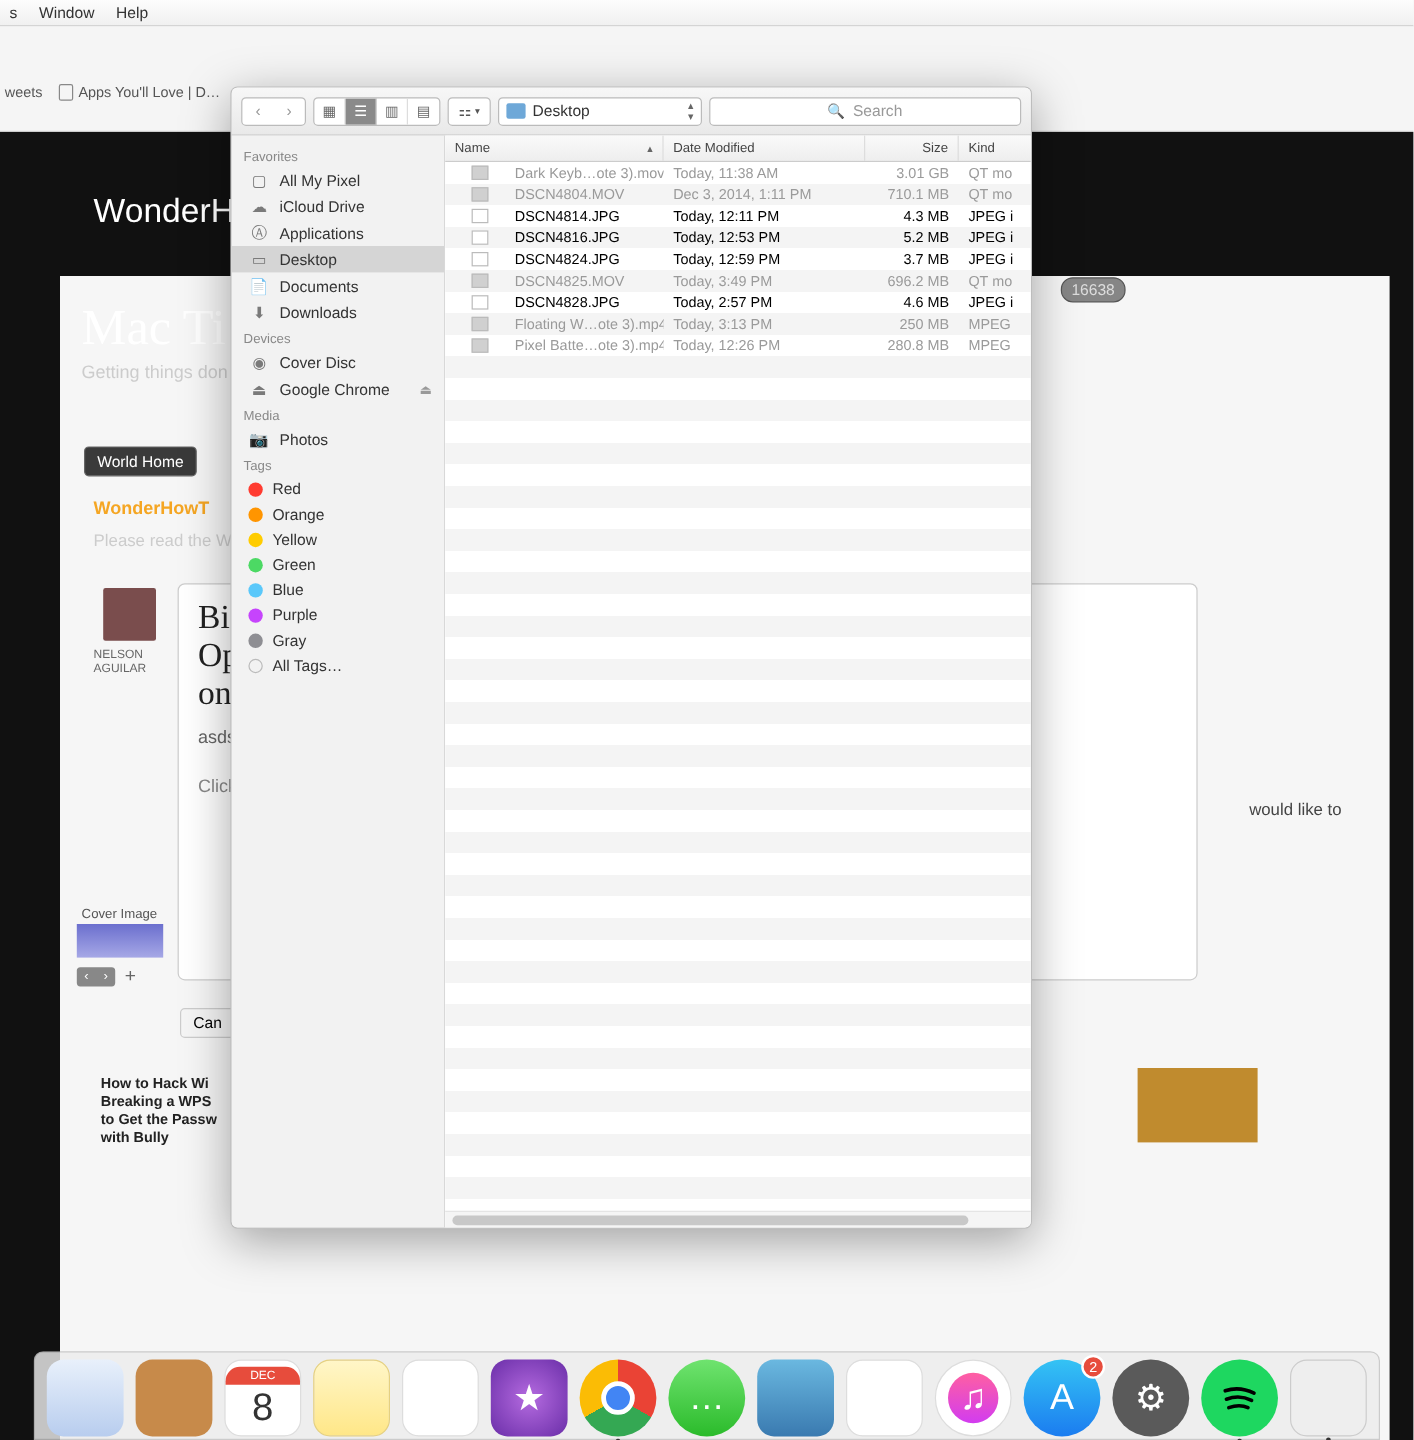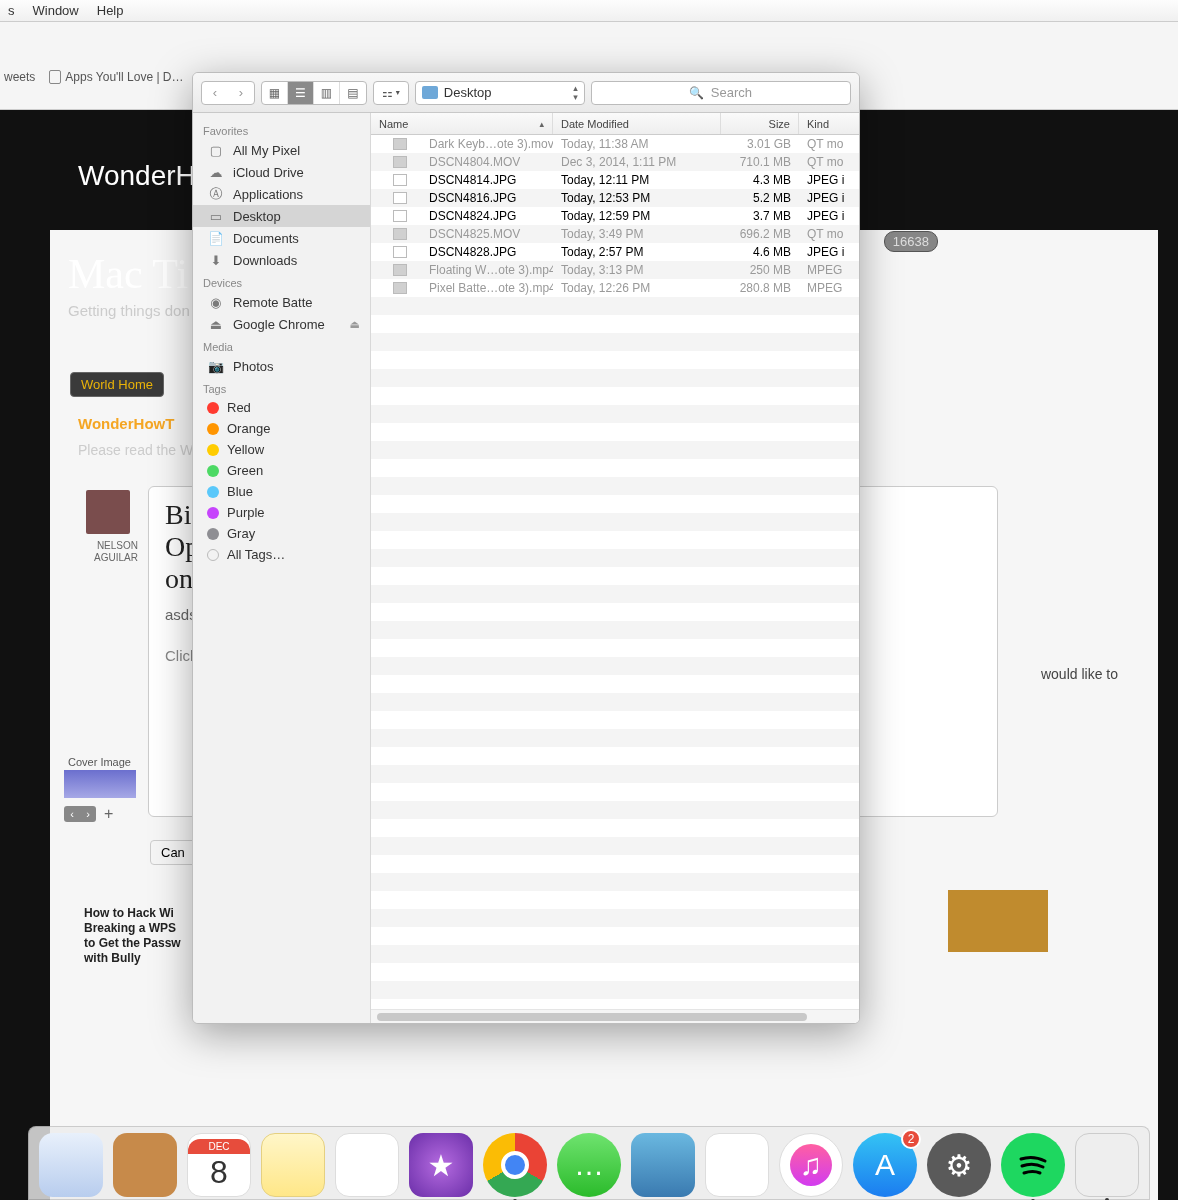--- a/index.html
+++ b/index.html
@@ -12,45 +12,45 @@
 .bookmark-bar .bm { display:flex; align-items:center; gap:4px;}
 .bookmark-bar .doc-icon { width:12px; height:14px; border:1px solid #888; border-radius:2px; position:relative;}
 
 .page { position:absolute; top:110px; left:0; right:0; bottom:0; background:#111;}
 .page-light { position:absolute; top:230px; left:50px; right:20px; bottom:0; background:#f6f6f6;}
 .wonder-header { position:absolute; top:160px; left:78px; color:#fff; font-size:28px; font-weight:300;}
 .header-stats { position:absolute; top:198px; right:240px; color:#ddd; font-size:13px; border:1px solid #555; border-radius:10px; padding:2px 8px; background:rgba(60,60,60,.6);margin-top:33px;}
 .mac-header { position:absolute; top:250px; left:68px; }
 .mac-header h1 { color:#fff; font-size:42px; font-family: Georgia, serif; font-weight:normal;}
 .mac-header p { color:#ccc; font-size:15px; margin-top:4px;}
-.world-home { position:absolute; top:372px; left:70px; background:#3a3a3a; color:#eab308; border:1px solid #666; border-radius:4px; padding:4px 10px; font-size:13px;}
+.world-home { position:absolute; top:372px; left:70px; background:#3a3a3a; color:#ffffff; border:1px solid #666; border-radius:4px; padding:4px 10px; font-size:13px;}
 .wonder-line { position:absolute; top:415px; left:78px; color:#f5a623; font-size:15px; font-weight:600;}
 .wonder-sub { position:absolute; top:442px; left:78px; color:#ccc; font-size:14px;}
 
-.author-box { position:absolute; top:490px; left:78px; width:60px; text-align:right;}
+.author-box { position:absolute; top:490px; left:78px; width:60px; text-align:left;}
 .author-box .avatar { width:44px; height:44px; background:#7a4d4d; border-radius:2px; margin:0 auto;}
 .author-box .name { font-size:10px; color:#666; margin-top:6px; line-height:1.2;}
 
 .post-box { position:absolute; top:486px; left:148px; right:180px; background:#fff; border:1px solid #ccc; border-radius:6px; padding:12px 16px;}
 .post-box h2 { font-family: Georgia, serif; font-size:28px; line-height:1.15; color:#222; font-weight:normal;}
 .post-box .asds { color:#666; margin-top:10px; font-size:15px;}
 .post-box .click { color:#888; margin-top:24px; margin-bottom:140px; font-size:15px;}
 .extra-text { position:absolute; top:666px; right:60px; color:#444; font-size:14px;}
 
 .cover-label { position:absolute; top:756px; left:68px; font-size:11px; color:#555;}
 .cover-thumb { position:absolute; top:770px; left:64px; width:72px; height:28px; background:linear-gradient(#6b6fce,#a6a8e6);}
 .pager { position:absolute; top:805px; left:64px; display:flex; align-items:center; gap:4px;}
 .pager .btns { background:#888; border-radius:3px; display:flex;}
 .pager .btns span { width:16px; height:16px; display:flex; align-items:center; justify-content:center; color:#fff; font-size:11px;}
 .pager .plus { color:#666; font-size:16px; margin-left:4px;}
 .cancel-partial { position:absolute; top:840px; left:150px; background:#f5f5f5; border:1px solid #ccc; border-radius:4px; padding:4px 10px; font-size:13px;}
 
 .related { position:absolute; top:890px; left:84px; width:200px;}
 .related .thumb { width:110px; height:62px; background:#223; color:#7fe; font-family:monospace; font-size:14px; display:flex; align-items:center; justify-content:center; overflow:hidden;}
-.related .title { font-size:12px; font-weight:bold; color:#222; margin-top:16px; line-height:1.25;}
+.related .title { font-size:12px; font-weight:bold; color:#222; margin-top:6px; line-height:1.25;}
 .related2 { position:absolute; top:890px; right:130px; width:100px; height:62px; background:#c08b2e;}
 
 
 .finder { position:absolute; top:72px; left:192px; width:668px; height:952px; background:#f2f2f2; border:1px solid #bdbdbd; border-radius:6px; box-shadow:0 10px 40px rgba(0,0,0,.35); display:flex; flex-direction:column; overflow:hidden;}
 .finder-toolbar { height:40px; display:flex; align-items:center; padding:0 8px; gap:6px; background:linear-gradient(#f7f7f7,#e9e9e9); border-bottom:1px solid #c8c8c8;}
 .nav-btns { display:flex; border:1px solid #bbb; border-radius:4px; overflow:hidden; background:#fff;}
 .nav-btns span { width:26px; height:22px; display:flex; align-items:center; justify-content:center; color:#999; font-size:13px;}
 .view-btns { display:flex; border:1px solid #bbb; border-radius:4px; overflow:hidden; background:#fff;}
 .view-btns span { width:26px; height:22px; display:flex; align-items:center; justify-content:center; color:#666; font-size:12px; border-right:1px solid #ddd;}
 .view-btns span:last-child { border-right:none;}
@@ -237,21 +237,21 @@
           <span class="ic">📄</span>
           <span>Documents</span>
         </div>
         <div class="sb-item">
           <span class="ic">⬇</span>
           <span>Downloads</span>
         </div>
         <div class="sb-header">Devices</div>
         <div class="sb-item">
           <span class="ic">◉</span>
-          <span>Remote Batte</span>
+          <span>Cover Disc</span>
         </div>
         <div class="sb-item">
           <span class="ic">⏏</span>
           <span>Google Chrome</span>
           <span class="eject">⏏</span>
         </div>
         <div class="sb-header">Media</div>
         <div class="sb-item">
           <span class="ic">📷</span>
           <span>Photos</span>

